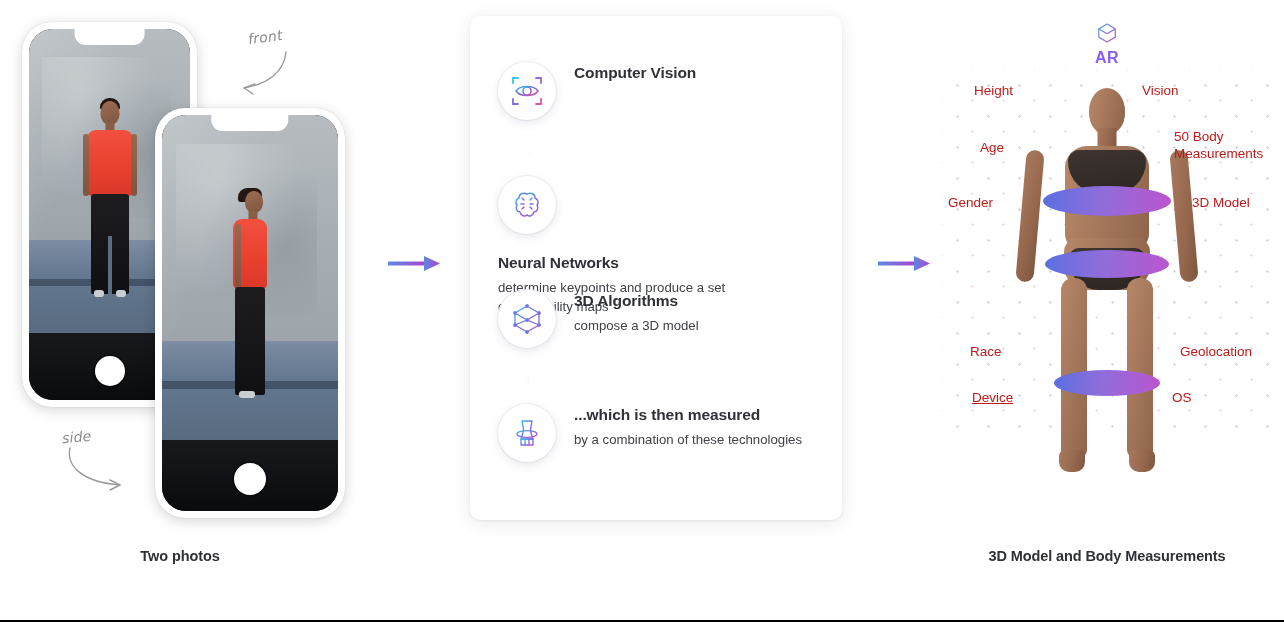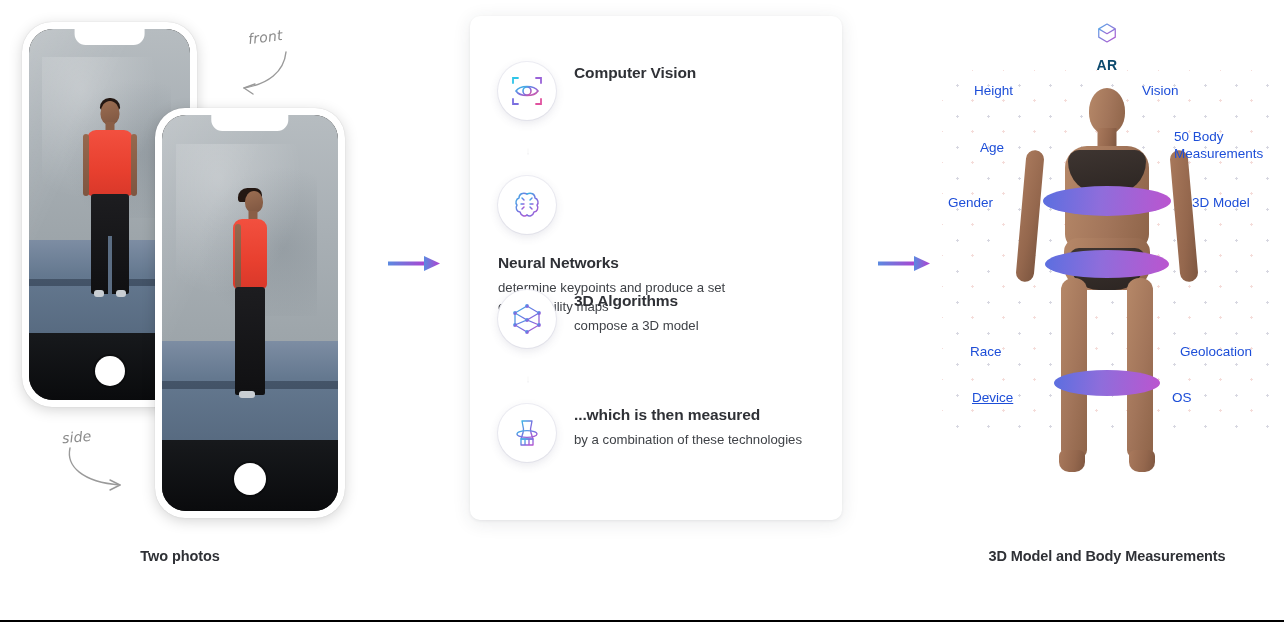--- a/index.html
+++ b/index.html
@@ -185,26 +185,26 @@
       radial-gradient(circle, rgba(150,150,175,.38) 1.1px, transparent 1.2px),
       radial-gradient(circle, rgba(220,140,130,.30) 1.1px, transparent 1.2px);
     background-size: 31px 31px, 31px 31px;
     background-position: 0 0, 15px 15px;
   }
   #ar-badge {
     position:absolute; left:50%; transform:translateX(-50%); top:22px;
     text-align:center;
   }
   #ar-badge .ar-text {
-    font-size:14px; font-weight:bold; color:#0c4a6e; margin-top:9px;
+    font-size:16px; font-weight:bold; color:#8b5cf6; margin-top:1px;
     letter-spacing:.4px;
   }
   .meas-label {
     position:absolute;
-    font-size:13.5px; color:#1d4ed8; line-height:1.28;
+    font-size:13.5px; color:#b91c1c; line-height:1.28;
   }
 
   
   #avatar { position:absolute; left:50%; transform:translateX(-50%); top:88px; width:180px; height:400px; }
   .a-part { position:absolute; }
   .skin-l { background: linear-gradient(100deg,#b68868 0%, #a2755a 55%, #8e6449 100%); }
   .skin-d { background: linear-gradient(100deg,#a9795c 0%, #94674d 60%, #7d5640 100%); }
   .underwear { background: linear-gradient(170deg,#3e3531 0%, #2c2522 100%); }
 
   .ring {

